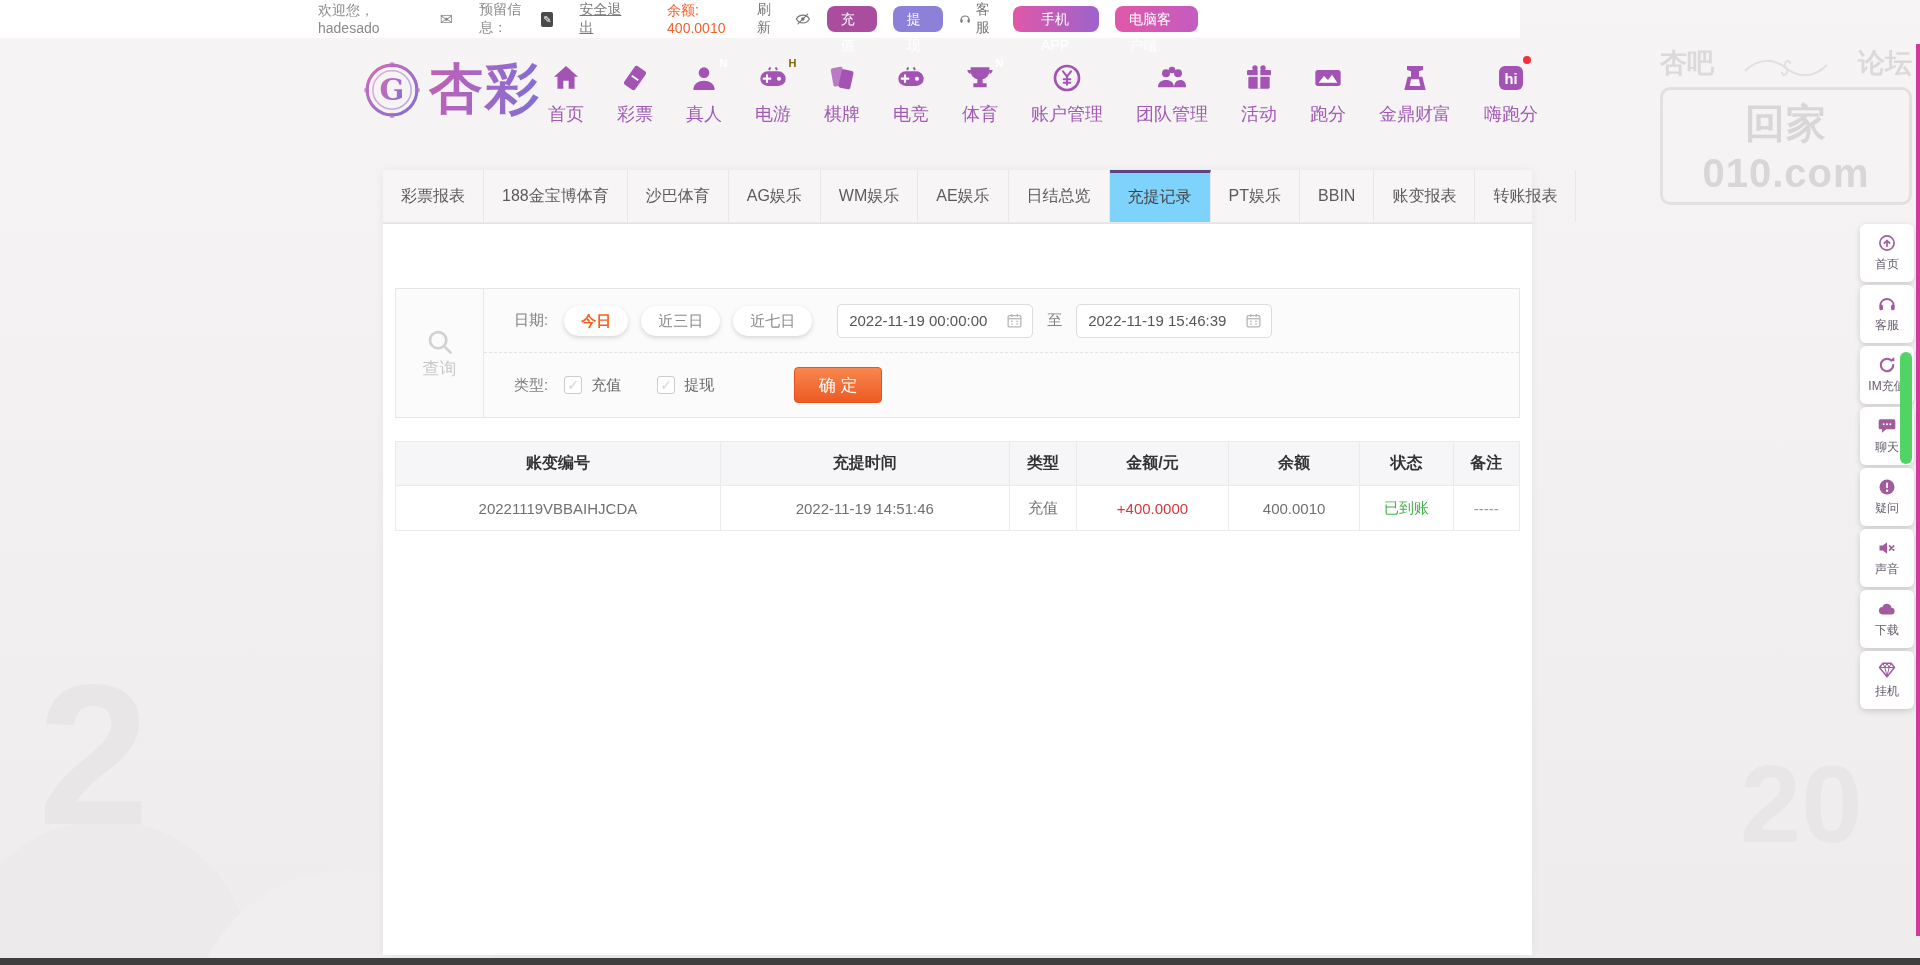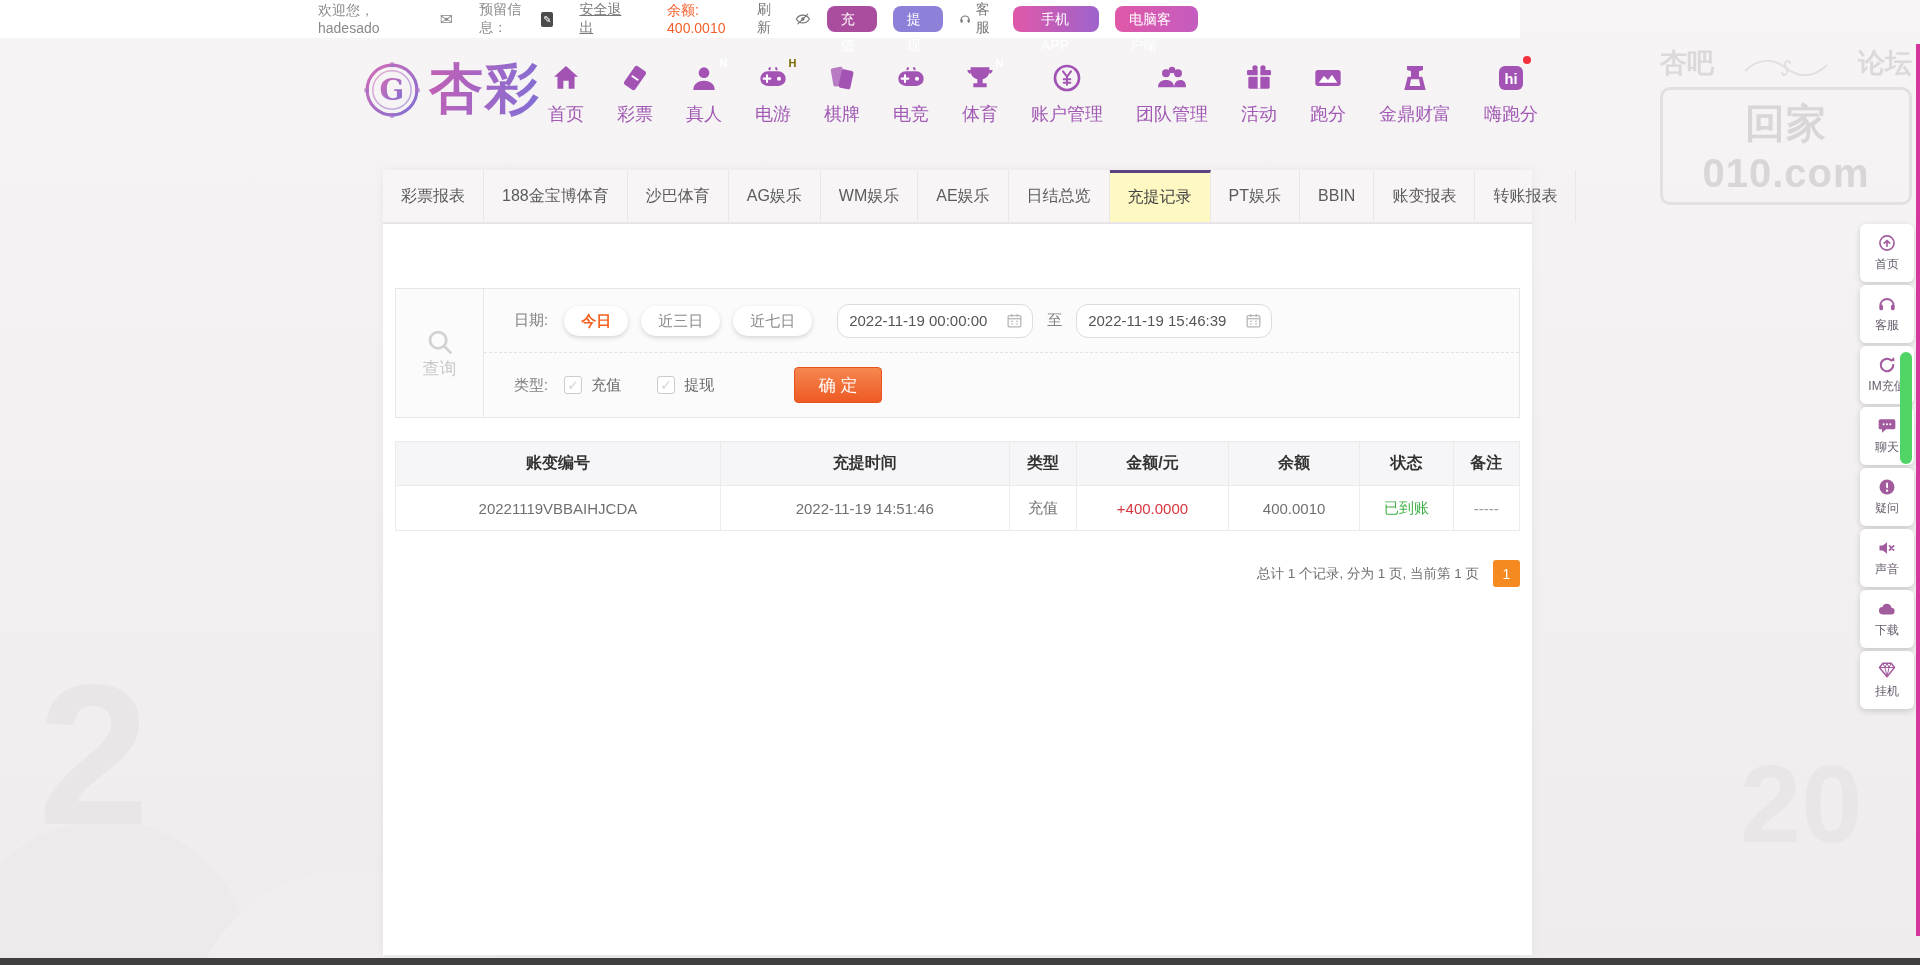--- a/index.html
+++ b/index.html
@@ -47,34 +47,34 @@
   .wm-top { display:flex; align-items:flex-end; justify-content:space-between; font-size:27px; font-weight:bold; }
   .wm-box { margin-top:6px; border:3px solid #e3e0e1; border-radius:10px; padding:6px 8px; text-align:center; font-size:40px; font-weight:bold; color:#d9d6d7; letter-spacing:1px; }
 
   
   .card { position:absolute; left:383px; top:170px; width:1149px; height:785px; background:#fff; box-shadow:0 0 10px rgba(0,0,0,.05); }
   .tabs-strip { background:#f8f5f7; border-bottom:1px solid #e6e2e6; }
   .tab-row { display:flex; flex-wrap:nowrap; }
   .tab-row.r1 { border-bottom:1px solid #eae6ea; height:53px; }
   .tab-row.r2 { height:50px; }
   .tab { padding:0 18px; display:flex; align-items:center; font-size:16px; color:#5b5b5b; border-right:1px solid #eae6ea; cursor:pointer; white-space:nowrap; }
-  .tab.active { background:#fef9c3; border-top:3px solid #5c4482; color:#444; }
+  .tab.active { background:#7dd3fc; border-top:3px solid #5c4482; color:#444; }
 
   
   .filter { position:absolute; left:12px; top:118px; width:1125px; height:130px; border:1px solid #e6e6e6; background:#fbfbfb; display:flex; }
   .f-query { width:88px; border-right:1px solid #e8e8e8; display:flex; flex-direction:column; align-items:center; justify-content:center; gap:0; color:#c9c9c9; }
   .f-query svg { width:30px; height:30px; color:#d2d2d2; }
   .f-query-label { font-size:17px; }
   .f-main { flex:1; display:flex; flex-direction:column; }
   .f-row { height:65px; display:flex; align-items:center; padding-left:30px; }
   .f-row.r1 { border-bottom:1px dashed #e3e3e3; }
   .f-label { font-size:15px; color:#808080; margin-right:16px; }
   .pill { height:30px; line-height:30px; padding:0 17px; border-radius:15px; background:#fff; box-shadow:0 2px 5px rgba(0,0,0,.15); color:#8a8a8a; font-size:15px; margin-right:13px; cursor:pointer; }
   .pill.active { color:#f4611f; font-weight:bold; }
-  .date-box { width:196px; height:34px; border:1px solid #dcdcdc; border-radius:12px; background:#fff; display:flex; align-items:center; justify-content:space-between; padding:0 9px 0 11px; font-size:15px; color:#555; margin-left:14px; cursor:pointer; }
+  .date-box { width:196px; height:34px; border:1px solid #dcdcdc; border-radius:5px; background:#fff; display:flex; align-items:center; justify-content:space-between; padding:0 9px 0 11px; font-size:15px; color:#555; margin-left:14px; cursor:pointer; }
   .date-box svg { width:17px; height:17px; color:#b5b5b5; }
   .to-sep { margin-left:14px; color:#808080; font-size:15px; }
   .chk-group { display:flex; align-items:center; margin-right:36px; cursor:pointer; }
   .chk { width:18px; height:18px; border:1.5px solid #ccc; border-radius:3px; background:#fff; display:flex; align-items:center; justify-content:center; color:#d5d5d5; font-size:14px; margin-right:9px; }
   .chk-label { font-size:15px; color:#666; }
   .btn-confirm { margin-left:44px; width:88px; height:36px; border:1px solid #e8531d; border-radius:4px; background:linear-gradient(#f6874f,#ee5a23); color:#fff; font-size:17px; display:flex; align-items:center; justify-content:center; cursor:pointer; }
 
   
   .tbl-wrap { position:absolute; left:12px; top:271px; width:1125px; }
   table { width:100%; border-collapse:collapse; table-layout:fixed; }
@@ -509,24 +509,20 @@
             <td>充值</td>
             <td>+400.0000</td>
             <td>400.0010</td>
             <td>已到账</td>
             <td>-----</td>
           </tr>
         </tbody>
     </table>
   </div>
 
-  <div class="pager">
-    <span class="pager-text">总计 1 个记录, 分为 1 页, 当前第 1 页</span>
-    <span class="page-box">1</span>
-  </div>
 </div>
 
 <div class="side">
 
     <div class="side-item">
       <svg>
         <use href="#s-up"></use>
       </svg>
       <span class="side-label">首页</span>
     </div>

